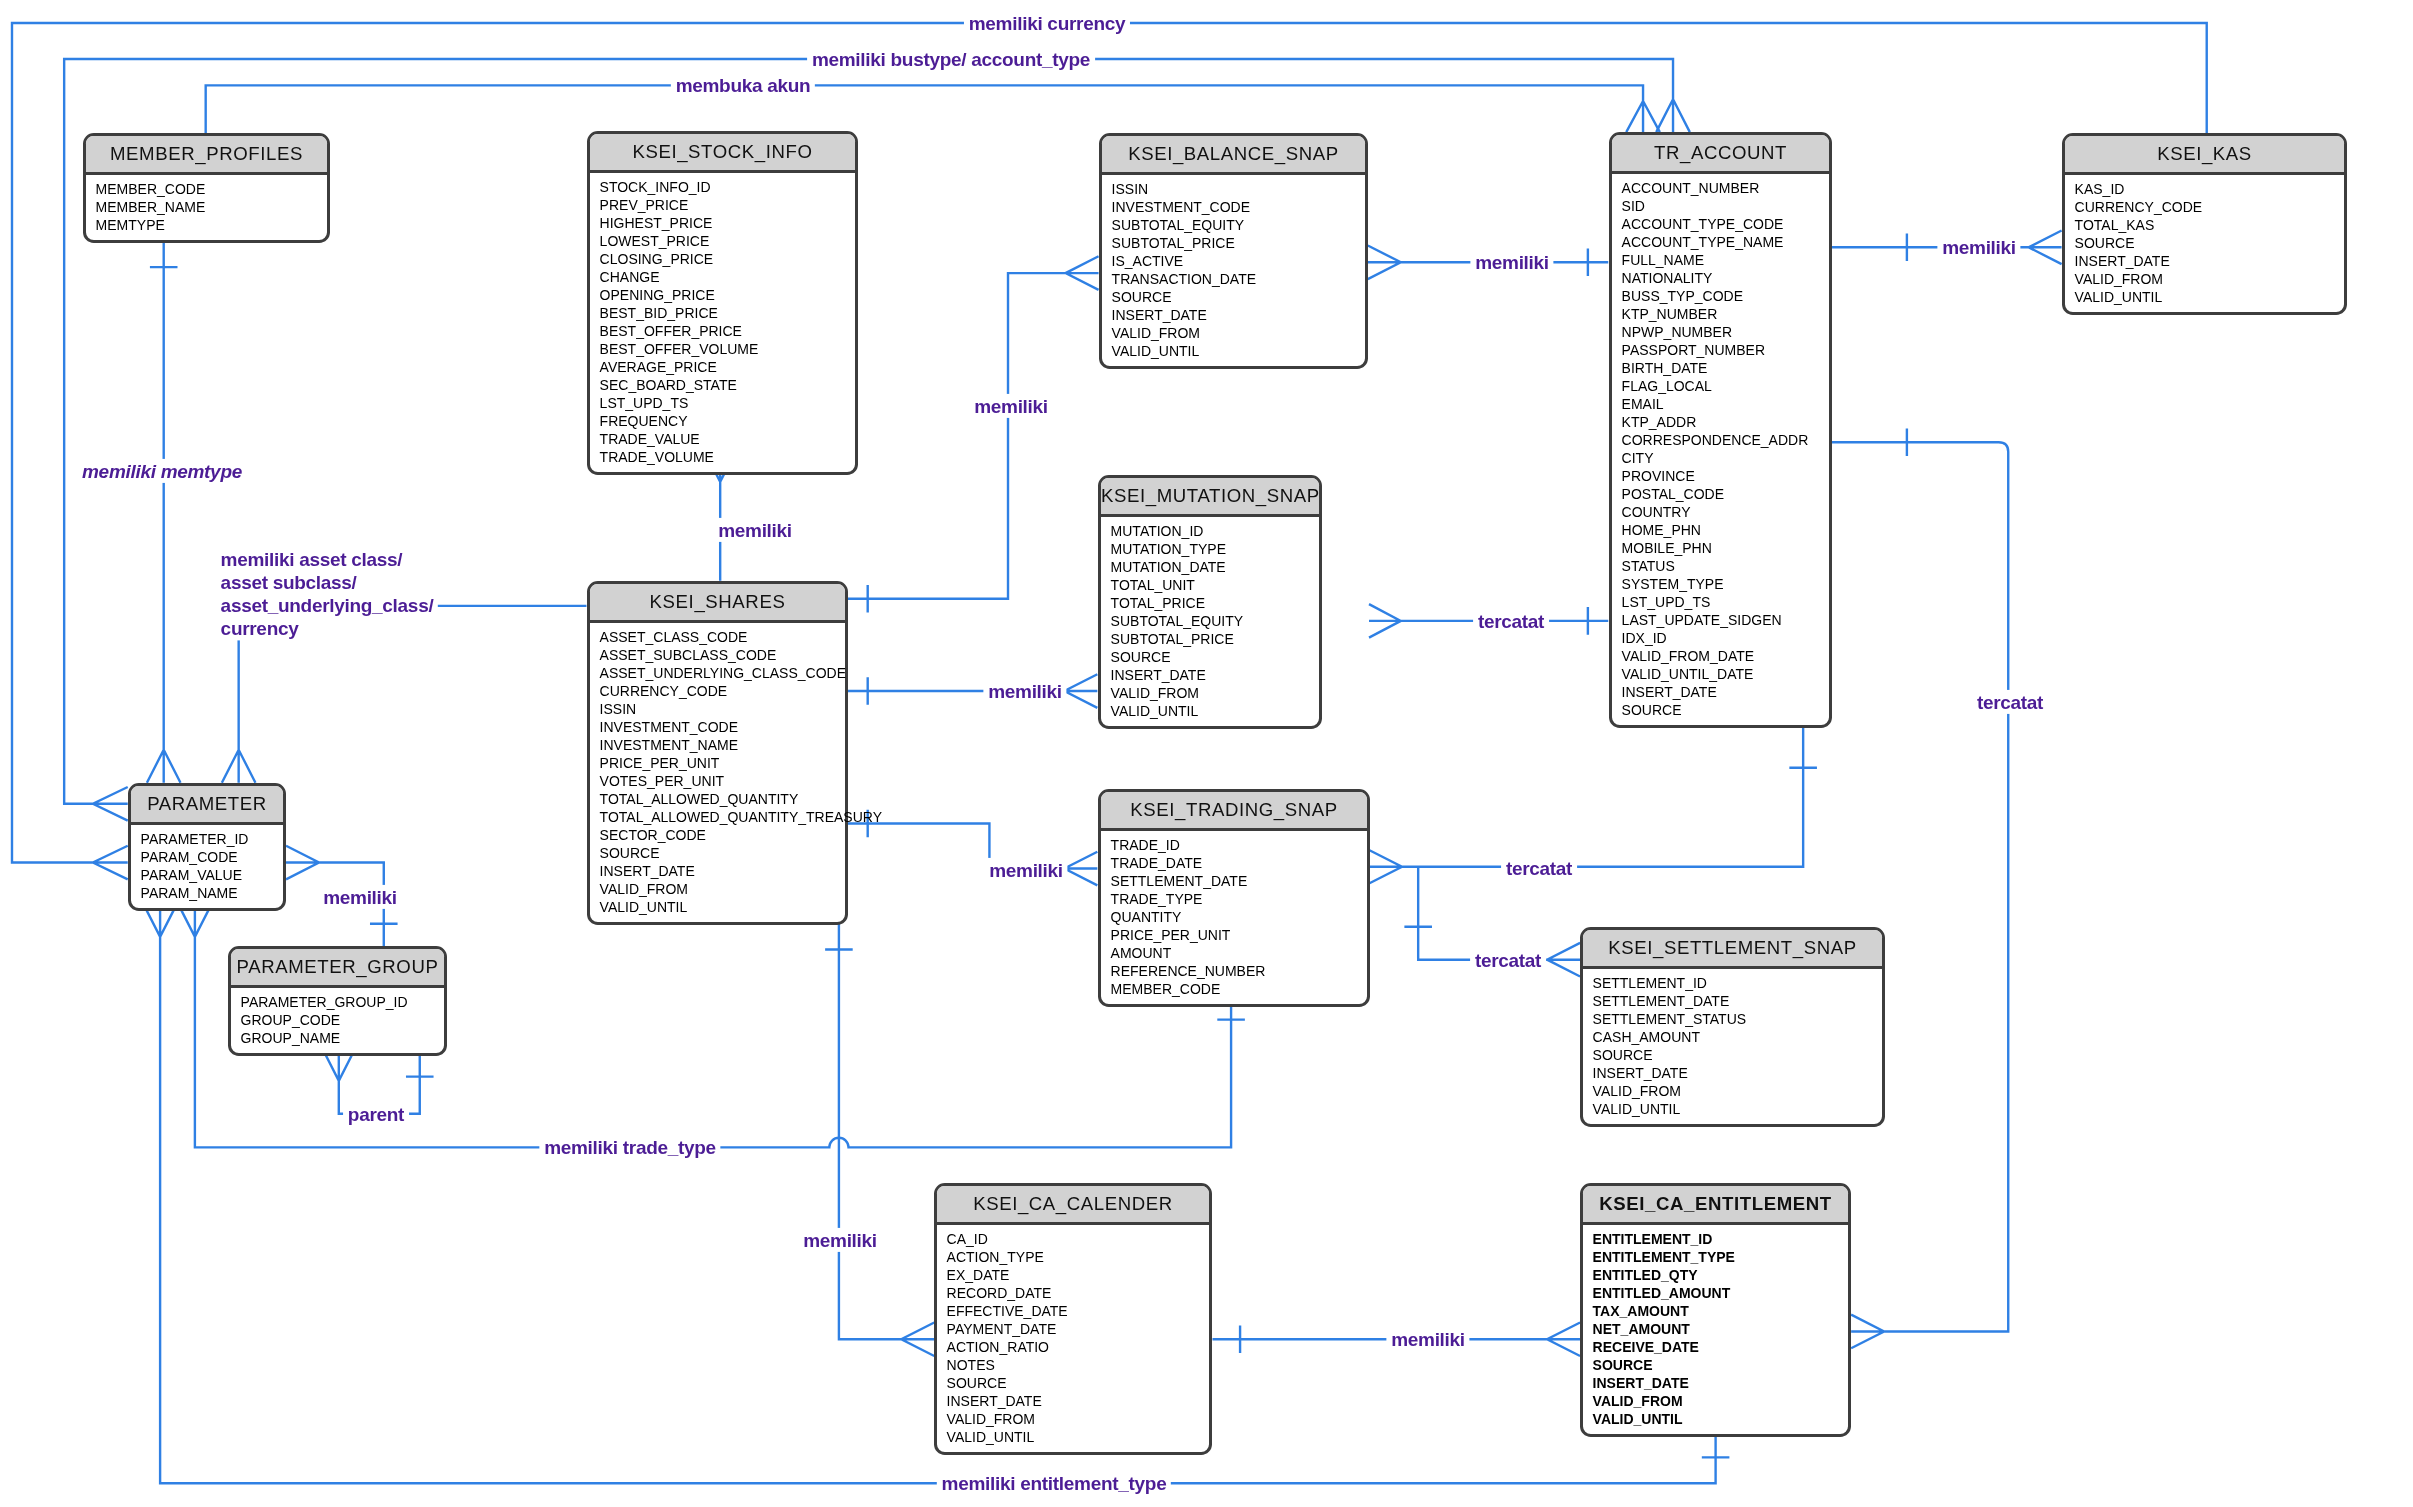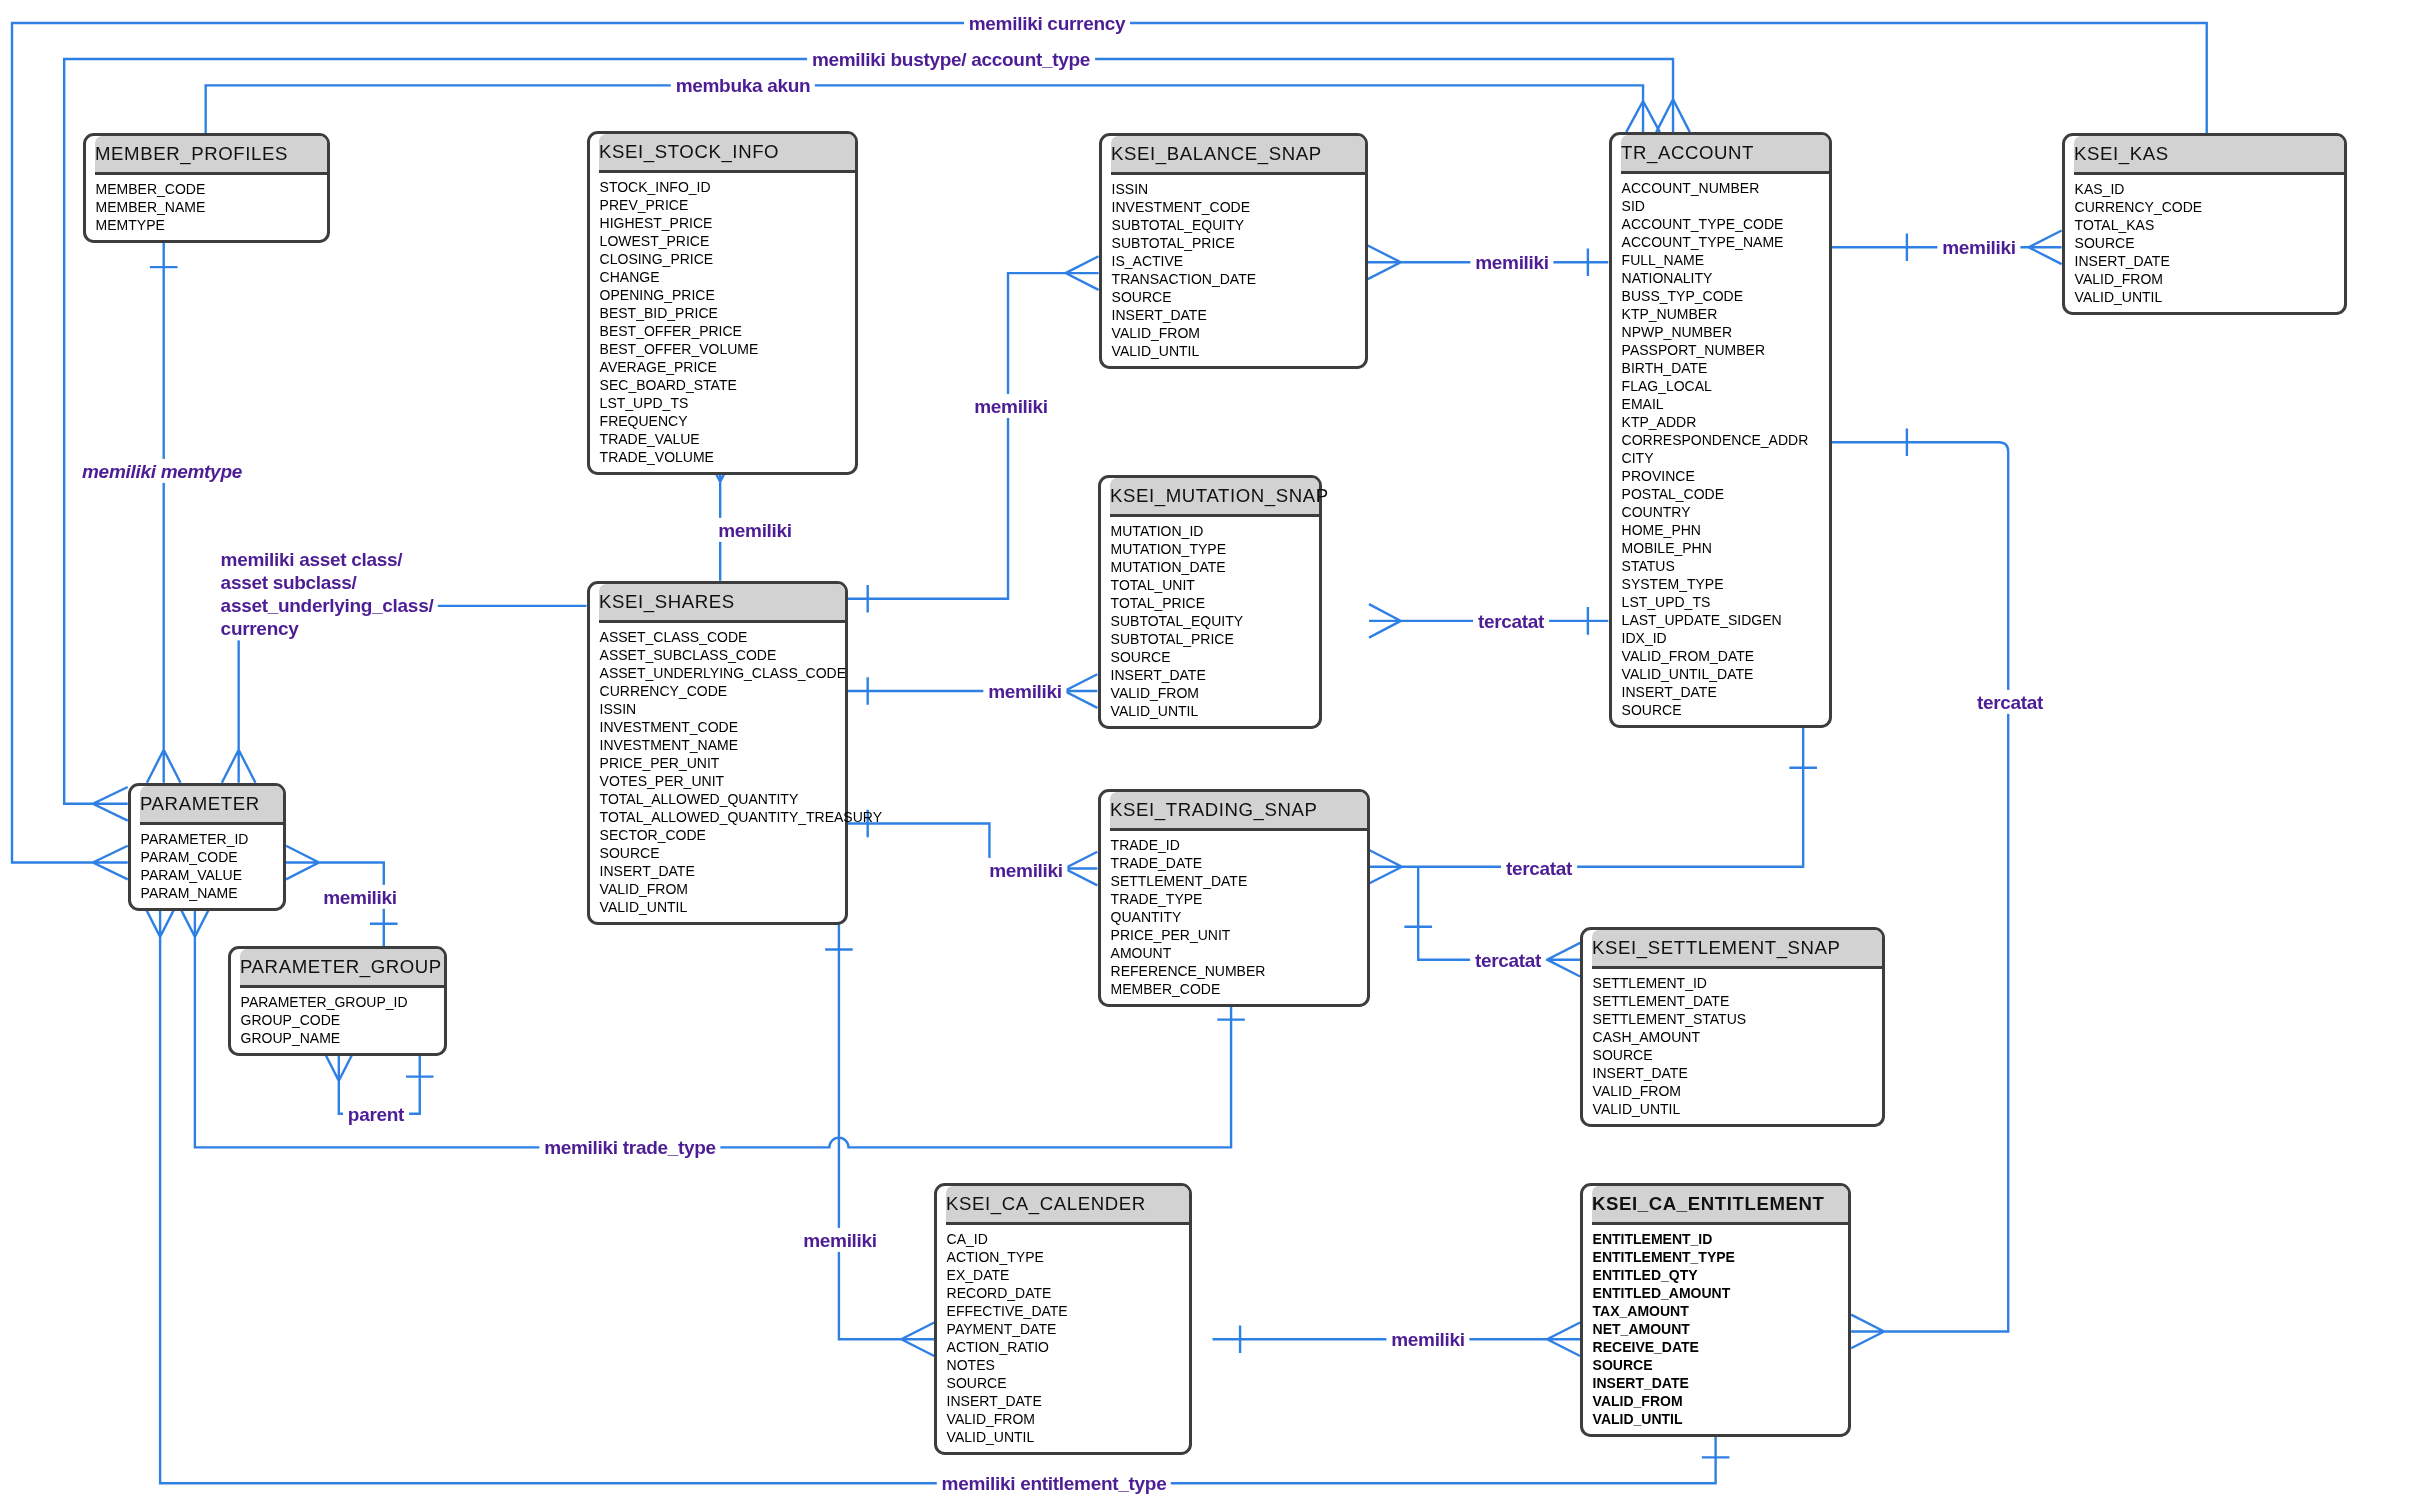--- a/index.html
+++ b/index.html
@@ -3,22 +3,22 @@
 <meta charset="utf-8">
 <style>
   html,body{margin:0;padding:0;background:#ffffff;}
   #stage{position:relative;width:2413px;height:1508px;background:#ffffff;overflow:hidden;
          font-family:"Liberation Sans",sans-serif;}
   #wires{position:absolute;left:0;top:0;z-index:1;}
   #wires path{stroke:var(--line,#2f80e4);stroke-width:4;fill:none;}
   .table{position:absolute;z-index:2;border:3px solid var(--border,#3d3d3d);border-radius:10.8px;
          background:#ffffff;box-sizing:border-box;}
   .table .hd{background:var(--hdr,#d2d2d2);border-bottom:3px solid var(--border,#3d3d3d);
-         border-radius:7.2px 7.2px 0 0;height:36px;line-height:36px;
-         font-size:18.6px;color:#111;letter-spacing:0.6px;white-space:nowrap;margin-left:9px;}
+         border-radius:7.2px 7.2px 0 0;height:36px;line-height:36px;text-align:center;
+         font-size:18.6px;color:#111;letter-spacing:0.6px;white-space:nowrap;}
   .table .bd{padding:4.8px 0 6px 0;}
   .field{font-size:14px;line-height:18px;padding:0 9.6px;color:#000;white-space:nowrap;}
   .rlabel{position:absolute;z-index:3;transform:translate(-50%,-50%);background:#ffffff;
           padding:0.6px 4.8px;font-size:19px;font-weight:600;color:#4c1d95;text-align:center;
           white-space:nowrap;line-height:23px;letter-spacing:-0.3px;}
   .rlabel.left{text-align:left;}
 </style>
 </head>
 <body>
 
@@ -214,21 +214,21 @@
         </div>
   </div>
       <div class="table" style="left: 228px; top: 946px; width: 219px;">
     <div class="hd">PARAMETER_GROUP</div>
     <div class="bd">
           <div class="field">PARAMETER_GROUP_ID</div>
           <div class="field">GROUP_CODE</div>
           <div class="field">GROUP_NAME</div>
         </div>
   </div>
-      <div class="table" style="left: 934px; top: 1183px; width: 258px;">
+      <div class="table" style="left: 934px; top: 1183px; width: 278px;">
     <div class="hd">KSEI_CA_CALENDER</div>
     <div class="bd">
           <div class="field">CA_ID</div>
           <div class="field">ACTION_TYPE</div>
           <div class="field">EX_DATE</div>
           <div class="field">RECORD_DATE</div>
           <div class="field">EFFECTIVE_DATE</div>
           <div class="field">PAYMENT_DATE</div>
           <div class="field">ACTION_RATIO</div>
           <div class="field">NOTES</div>

